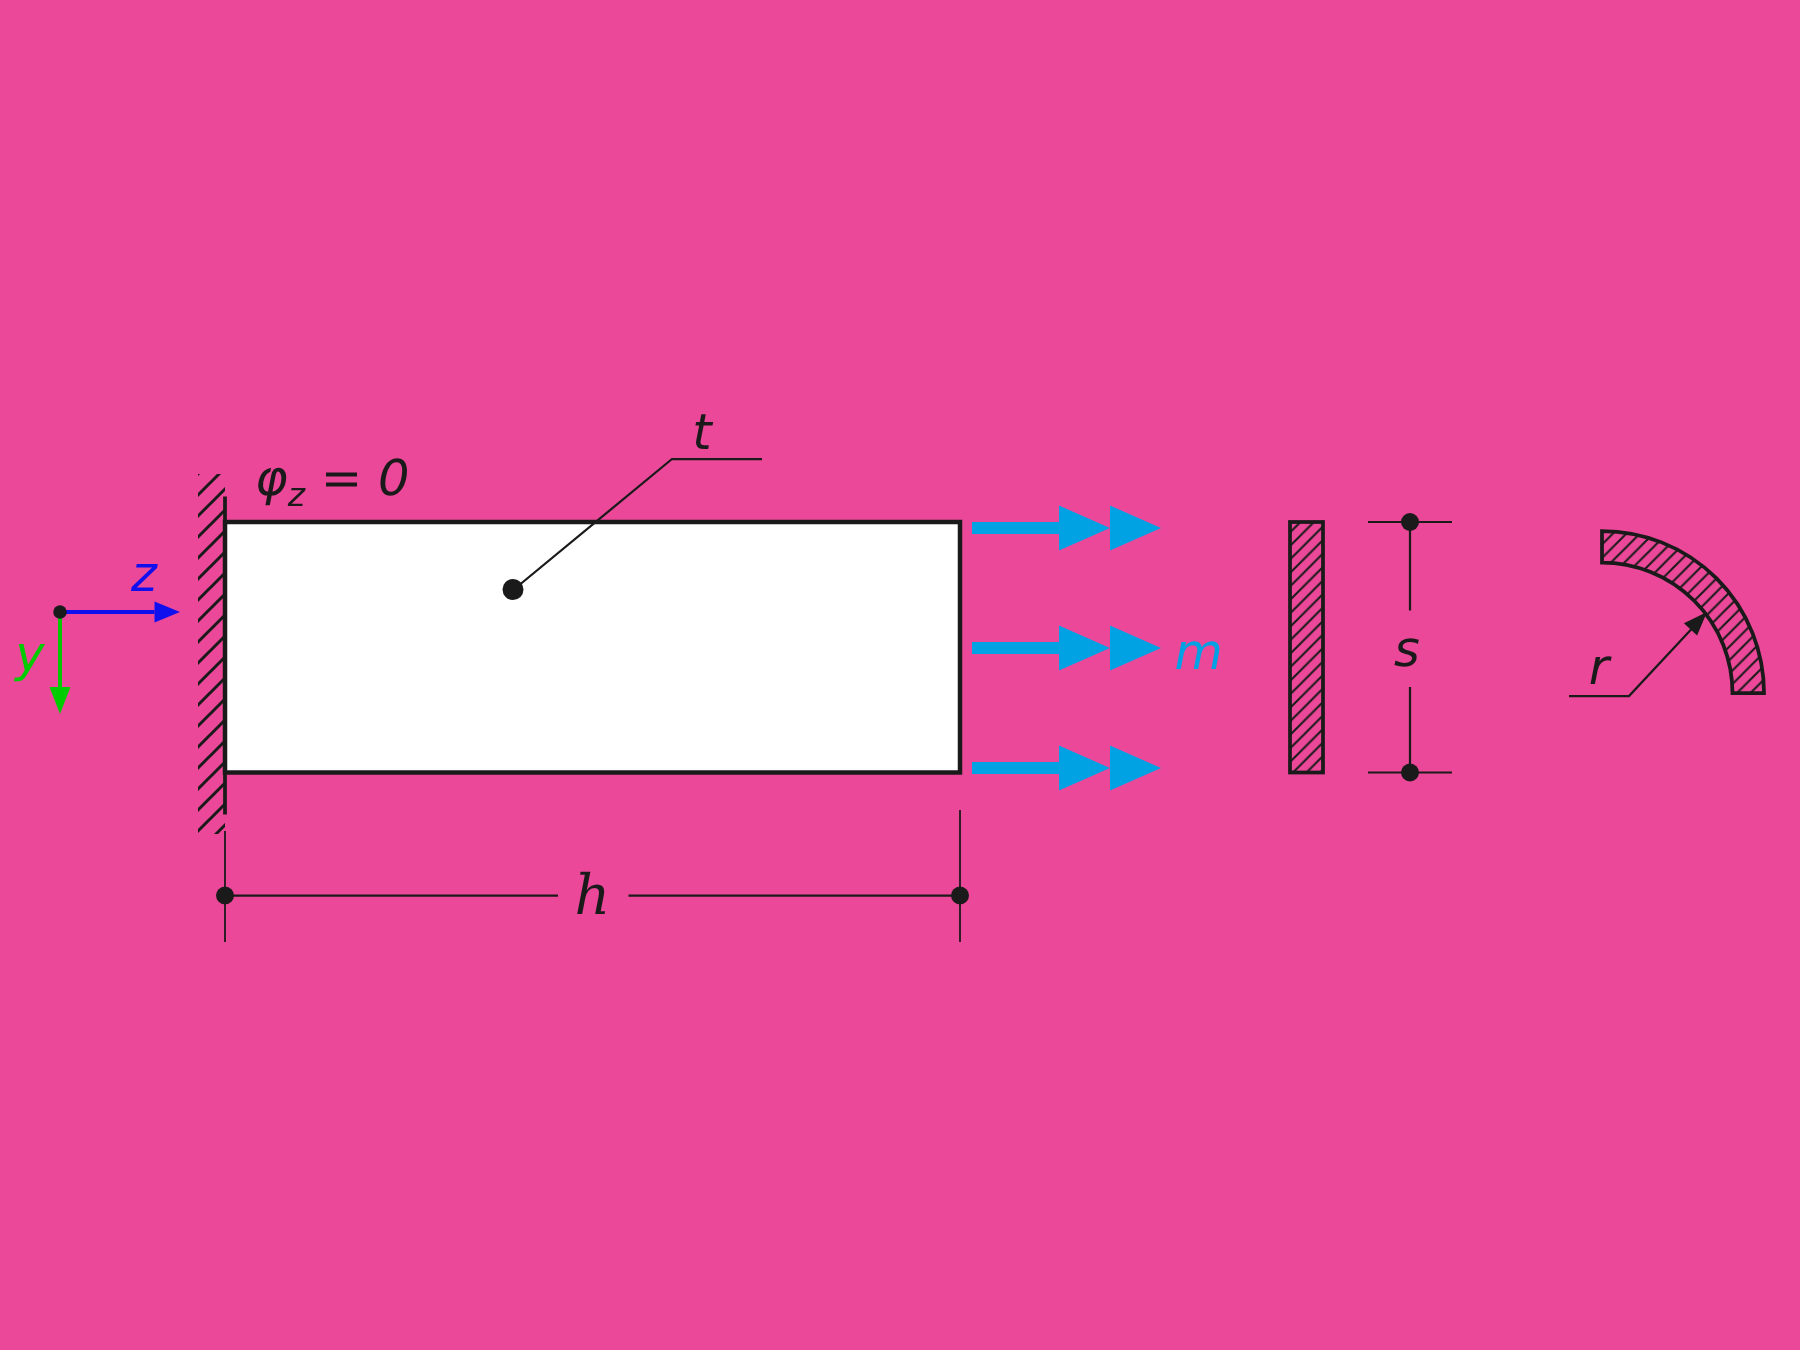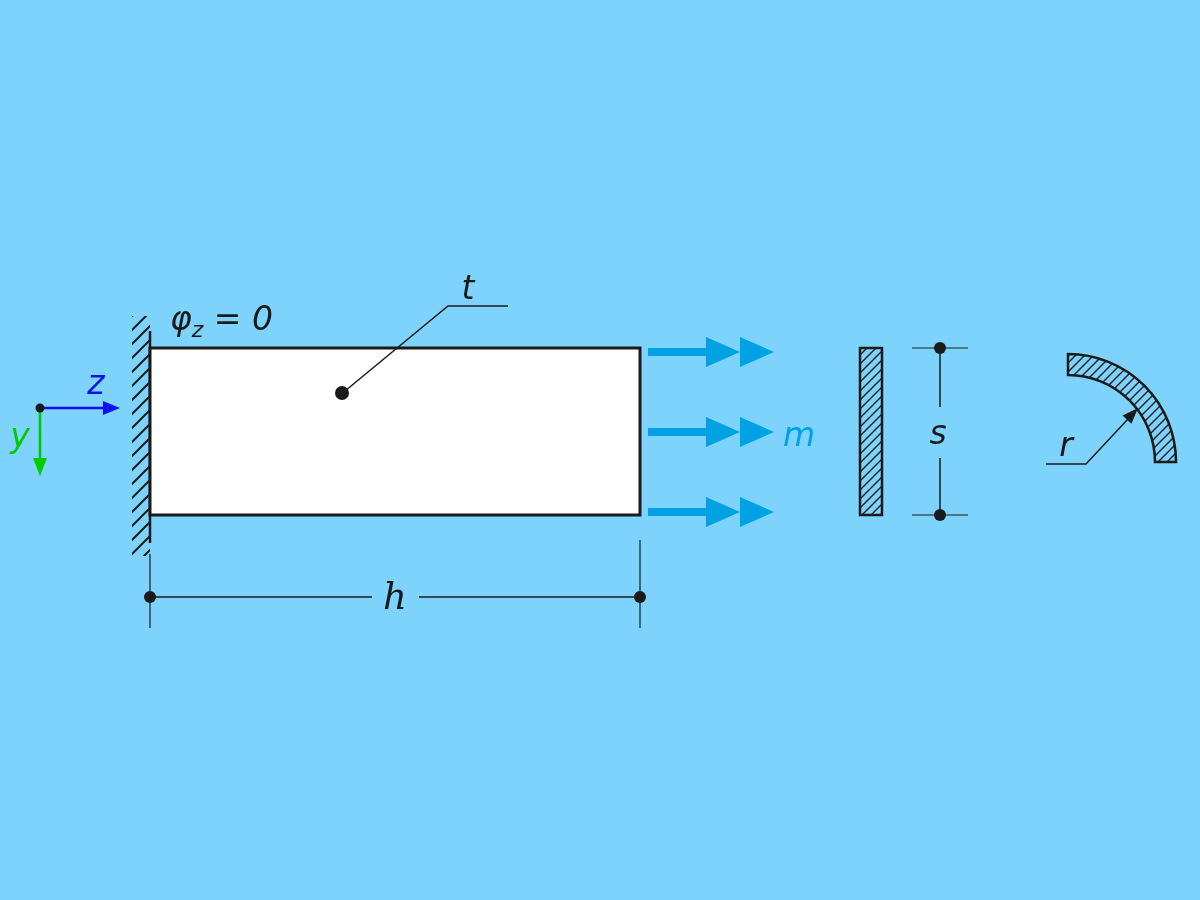--- a/index.html
+++ b/index.html
@@ -1,17 +1,17 @@
 <!DOCTYPE html>
 <html><head>
 <meta charset="utf-8">
 <style>
   html,body{margin:0;padding:0;background:#ffffff;}
   .stage{
-    width:1200px;height:900px;position:relative;background:#7dd3fc;
+    width:1200px;height:900px;position:relative;background:#ec4899;
     font-family:"DejaVu Sans",sans-serif;overflow:hidden;
   }
   svg{display:block;}
   text{font-family:"DejaVu Sans",sans-serif;}
   .lbl{font-style:italic;font-size:33px;fill:#1a1a1a;}
   .lbl-small-sub{font-size:22px;}
   .lbl-serif{font-family:"DejaVu Serif",serif;font-style:italic;font-size:37px;fill:#1a1a1a;}
   .lbl-cyan{fill:#00a2e4;}
   .lbl-blue{fill:#1010ee;}
   .lbl-green{fill:#00cc00;}

